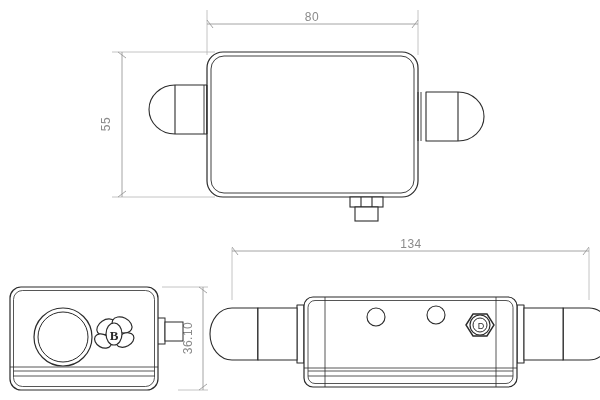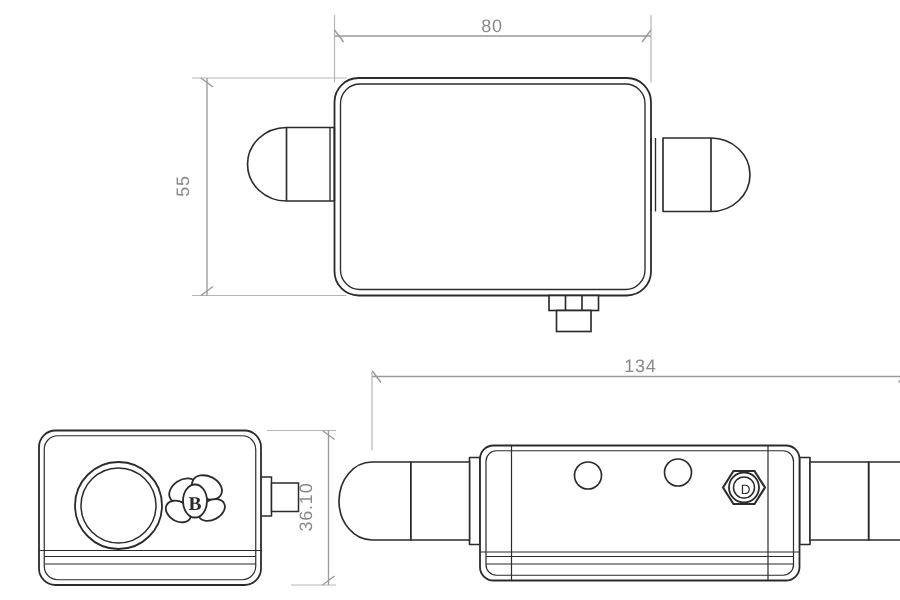--- a/index.html
+++ b/index.html
@@ -3,21 +3,21 @@
 <meta charset="utf-8">
 <style>
   html,body{margin:0;padding:0;}
   body{
     width:600px;height:400px;
     background:#ffffff;
     font-family:"Liberation Sans", sans-serif;
     overflow:hidden;
     position:relative;
   }
-  #drawing-root{position:absolute;left:16px;top:0;width:520px;height:400px;}
+  #drawing-root{position:absolute;left:0;top:0;width:520px;height:400px;}
   svg{display:block;}
   .dim-text{
     font-family:"Liberation Sans", sans-serif;
     font-size:12px;
     fill:#8a8a8a;
     letter-spacing:0.5px;
   }
   .logo-text{
     font-family:"Liberation Serif", serif;
     font-size:13px;

